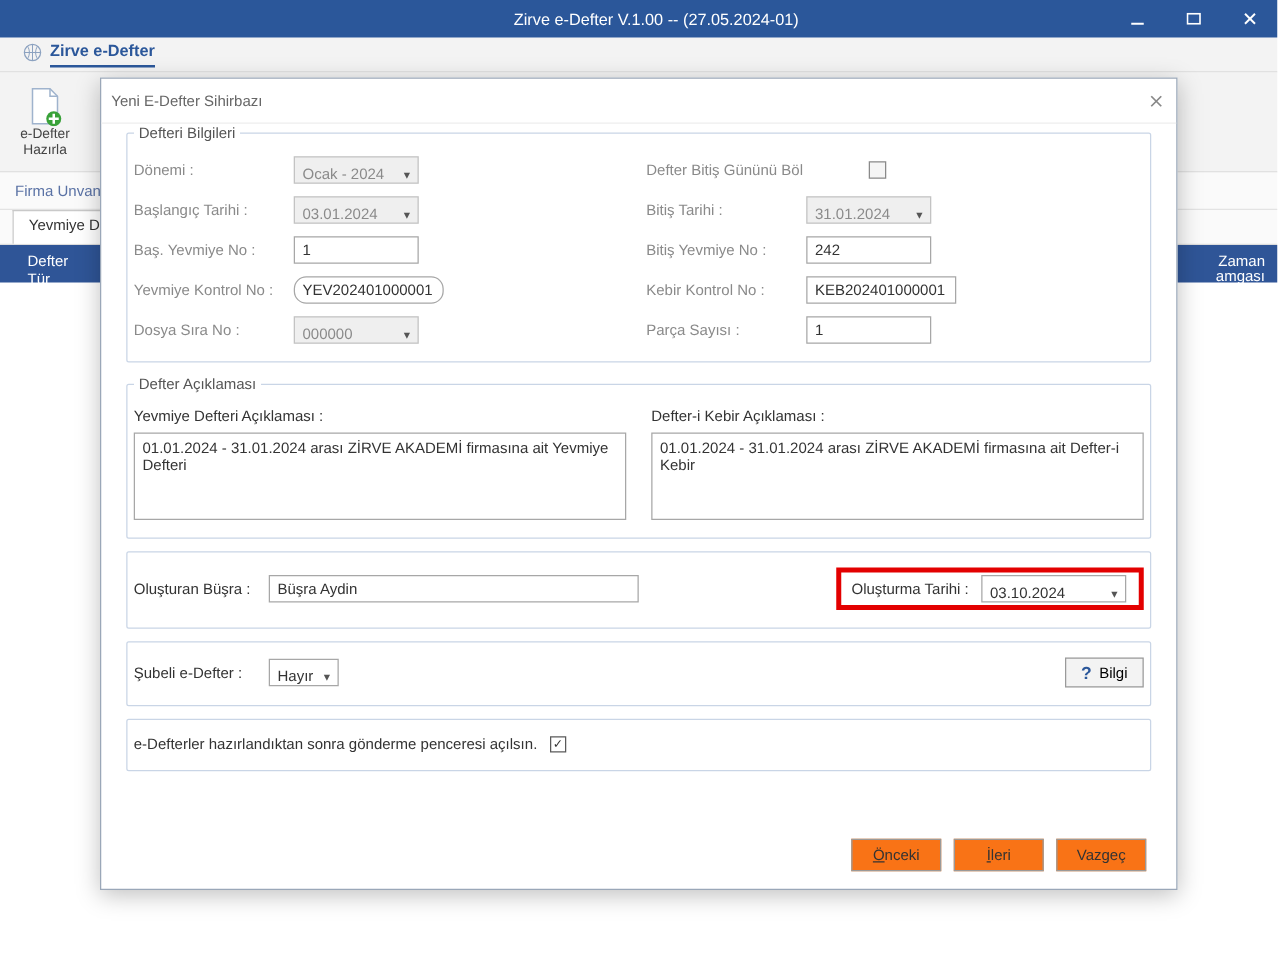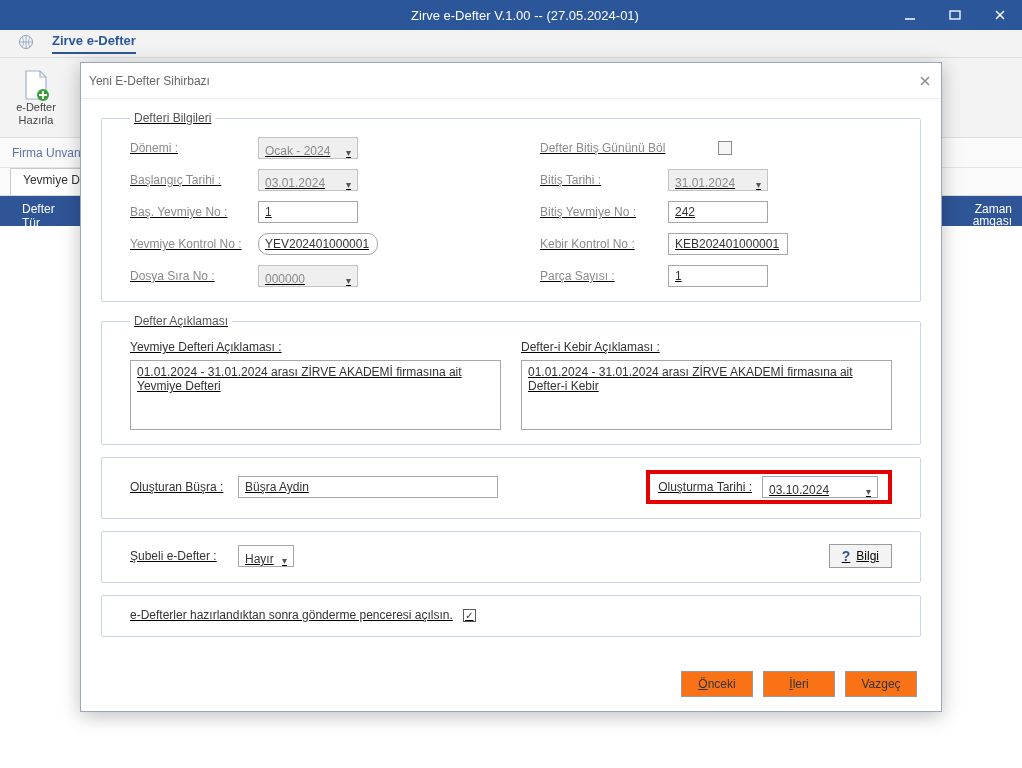--- a/index.html
+++ b/index.html
@@ -6,21 +6,21 @@
 html, body { margin: 0; padding: 0; width: 1022px; height: 768px; overflow: hidden; background: #fff; }
 
 
 .titlebar { height: 30px; background: #2b579a; color: #fff; display: flex; align-items: center; position: relative; }
 .titlebar .title { flex: 1; text-align: center; font-size: 13px; }
 .titlebar .icon-left { width: 28px; text-align: center; }
 .win-controls { position: absolute; right: 0; top: 0; height: 30px; display: flex; }
 .win-btn { width: 45px; height: 30px; display: flex; align-items: center; justify-content: center; color: #fff; cursor: pointer; }
 
 
-.ribbon-head { height: 28px; background: #f3f3f3; border-bottom: 1px solid #dcdcdc; display: flex; align-items: center; padding-left: 18px; gap: 18px; }
+.ribbon-head { height: 28px; background: #f3f3f3; border-bottom: 1px solid #dcdcdc; display: flex; align-items: center; padding-left: 18px; gap: 6px; }
 .ribbon-head .app-icon { color: #8ca2c0; font-size: 14px; }
 .ribbon-head .app-label { color: #2b579a; font-weight: bold; font-size: 13px; border-bottom: 2px solid #2b579a; padding-bottom: 4px; }
 
 .ribbon-body { height: 80px; background: #f3f3f3; border-bottom: 1px solid #dcdcdc; display: flex; align-items: stretch; padding: 4px 8px; }
 .ribbon-btn { width: 56px; display: flex; flex-direction: column; align-items: center; justify-content: center; border: 1px solid transparent; border-radius: 2px; cursor: pointer; padding: 2px; }
 .ribbon-btn .ic { width: 32px; height: 32px; display: flex; align-items: center; justify-content: center; }
 .ribbon-btn .lbl { color: #444; font-size: 11px; text-align: center; line-height: 1.1; }
 
 .toolbar-row { height: 30px; background: #fafafa; border-bottom: 1px solid #e3e3e3; display: flex; align-items: center; padding-left: 12px; color: #5a72a5; font-size: 12px; }
 .tabs-row { height: 28px; background: #fafafa; border-bottom: 1px solid #ddd; display: flex; align-items: stretch; padding-left: 10px; gap: 2px; }
@@ -32,40 +32,40 @@
 
 
 .modal { position: absolute; left: 80px; top: 62px; width: 862px; height: 650px; background: #fff; border: 1px solid #9aa7b8; box-shadow: 0 4px 18px rgba(0,0,0,.25); }
 .modal-title { height: 36px; display: flex; align-items: center; justify-content: space-between; padding: 0 6px 0 8px; color: #666; font-size: 12px; border-bottom: 1px solid #eee; }
 .modal-close { width: 20px; height: 20px; display: flex; align-items: center; justify-content: center; color: #888; cursor: pointer; }
 .modal-head { padding: 8px 14px 14px 20px; }
 .modal-head .h { font-weight: bold; font-size: 13px; color: #222; }
 .modal-head .d { color: #333; font-size: 12px; margin-left: 20px; }
 
 .modal-body { padding: 0 20px; }
-fieldset.group { border: 1px solid #c9d5e6; border-radius: 2px; margin: 12px 0 10px 0; padding: 12px 28px 14px; text-decoration: underline; }
+fieldset.group { border: 1px solid #c9d5e6; border-radius: 2px; margin: 0 0 10px 0; padding: 12px 5px 14px; }
 fieldset.group > legend { color: #555; font-size: 12px; padding: 0 4px; }
 
 .grid2 { display: grid; grid-template-columns: 380px 1fr; column-gap: 30px; row-gap: 10px; }
 .pair { display: flex; align-items: center; gap: 8px; }
 .pair label { width: 120px; color: #333; }
 .pair.disabled label { color: #8a8a8a; }
 input[type="text"].fld, .combo { height: 22px; border: 1px solid #a7a7a7; background: #fff; padding: 0 6px; color: #333; width: 100px; }
 .combo { display: flex; align-items: flex-end; justify-content: space-between; cursor: pointer; }
 .combo .arr { color: #555; font-size: 10px; margin-left: 6px; }
 .disabled .fld, .disabled .combo { background: #efefef; color: #8a8a8a; border-color: #c3c3c3; }
 .pair .chk { width: 14px; height: 14px; border: 1px solid #8a8a8a; background: #f5f5f5; }
 
 .descs { display: grid; grid-template-columns: 1fr 1fr; column-gap: 20px; }
 .desc-label { color: #333; margin-bottom: 6px; }
 .desc-box { height: 70px; border: 1px solid #a7a7a7; background: #fff; padding: 4px 6px; color: #333; overflow: hidden; }
 
 .flex-between { display: flex; align-items: center; justify-content: space-between; }
 .creator-row .pair label { width: 100px; }
-.creator-row input.fld { width: 260px; }
+.creator-row input.fld { width: 296px; }
 
 .highlight-box { border: 4px solid #e30000; padding: 2px 10px 2px 8px; display: inline-flex; align-items: center; gap: 10px; }
 .highlight-box label { color: #333; }
 .highlight-box .combo { width: 116px; }
 
 .branch-row { display: flex; align-items: center; justify-content: space-between; }
 .branch-row .pair label { width: 100px; }
 .branch-row .combo { width: 56px; }
 .info-btn { height: 24px; padding: 0 12px; border: 1px solid #9a9a9a; background: #f3f3f3; display: flex; align-items: center; gap: 6px; cursor: pointer; }
 .info-btn .qm { color: #2b579a; font-weight: bold; font-size: 14px; }

